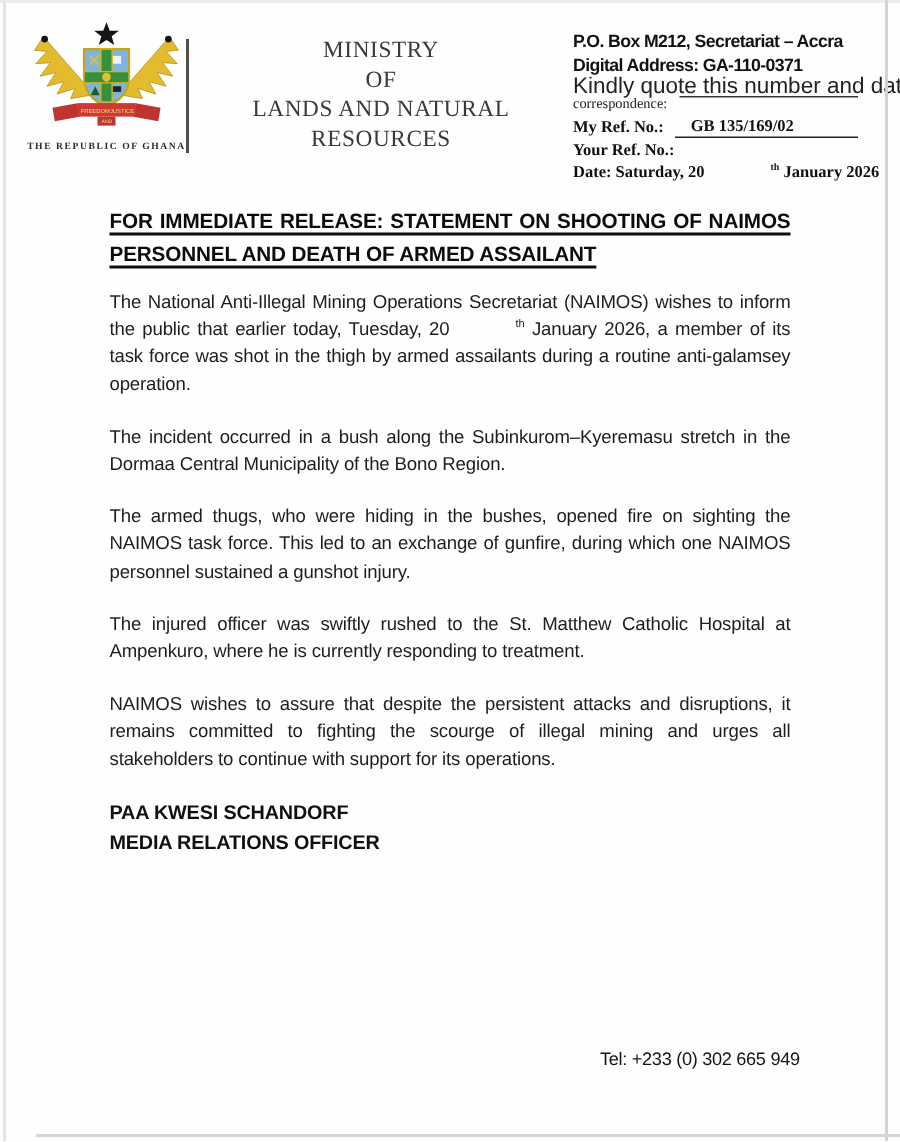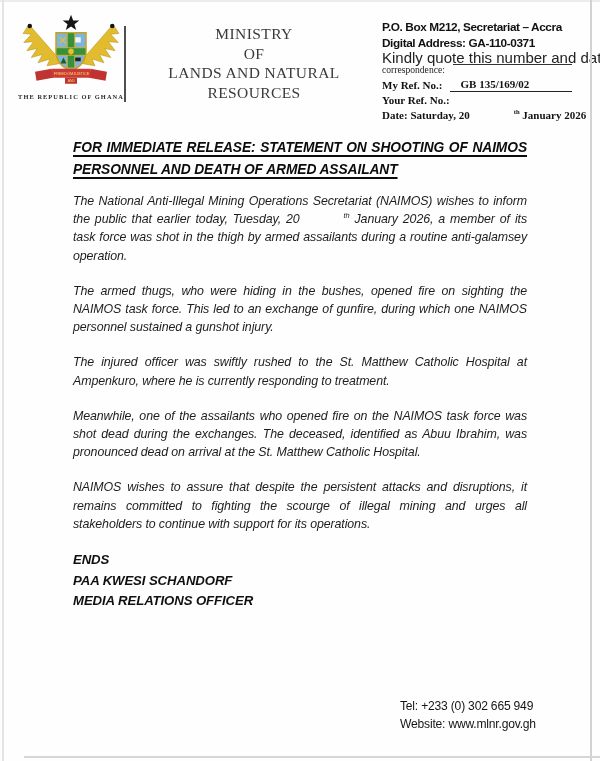--- a/index.html
+++ b/index.html
@@ -32,21 +32,21 @@
   .pobox-line { font-weight:700; font-size:11.8px; line-height:15.5px; letter-spacing:-0.4px; white-space:nowrap; }
   .note { font-family:Liberation Sans, sans-serif; font-size:15px; line-height:12px; margin-top:1px; color:#222; white-space:nowrap; }
   .corr { display:flex; font-family:"Liberation Serif","DejaVu Serif",serif; font-size:9.6px; line-height:12px; color:#222; }
   .corr .rule { flex:1; height:0; border-bottom:1.5px solid #333; margin:0 0 3px 8px; }
   .refrow { display:flex; font-family:"Liberation Serif","DejaVu Serif",serif; font-weight:700; font-size:11px; line-height:13px; margin-top:2px;align-items:flex-end; }
   .refval { flex:1; margin-left:8px; border-bottom:1.5px solid #222; padding-left:10px; white-space:nowrap; }
   .daterow { font-family:"Liberation Serif","DejaVu Serif",serif; font-weight:700; font-size:11px; line-height:13px; margin-top:2px; white-space:nowrap; }
   sup { font-size:0.6em; vertical-align:super; line-height:0;padding-left:44px; }
 
   
-  .main { margin:12px 73px;font-style:italic; }
+  .main { margin:12px 73px; }
   .title {
     margin:15px 0 12px; font-size:13.8px; font-weight:700; color:#0c0c0c;
     line-height:21.5px; letter-spacing:-0.1px; text-align:justify;
     text-decoration:underline; text-decoration-thickness:1.6px; text-underline-offset:3px;
   }
   .para {
     margin:0 0 17px; font-size:12.4px; color:#1d1d1d;
     line-height:18.2px; letter-spacing:-0.1px; text-align:justify;
   }
   .sig { margin-top:0; font-size:13.2px; font-weight:700; color:#101010; line-height:20.5px; letter-spacing:-0.1px; }
@@ -128,29 +128,27 @@
       </div>
     </div>
   </header>
 
   <main class="main">
     <h1 class="title">FOR IMMEDIATE RELEASE: STATEMENT ON SHOOTING OF NAIMOS PERSONNEL AND DEATH OF ARMED ASSAILANT</h1>
 
     <p class="para">
       <span>The National Anti-Illegal Mining Operations Secretariat (NAIMOS) wishes to inform the public that earlier today, Tuesday, 20</span><sup>th</sup><span> January 2026, a member of its task force was shot in the thigh by armed assailants during a routine anti-galamsey operation.</span>
     </p>
+    <p class="para">The incident occurred in a bush along the Subinkurom–Kyeremasu stretch in the Dormaa Central Municipality of the Bono Region.</p>
     <p class="para">The armed thugs, who were hiding in the bushes, opened fire on sighting the NAIMOS task force. This led to an exchange of gunfire, during which one NAIMOS personnel sustained a gunshot injury.</p>
     <p class="para">The injured officer was swiftly rushed to the St. Matthew Catholic Hospital at Ampenkuro, where he is currently responding to treatment.</p>
-    <p class="para">Meanwhile, one of the assailants who opened fire on the NAIMOS task force was shot dead during the exchanges. The deceased, identified as Abuu Ibrahim, was pronounced dead on arrival at the St. Matthew Catholic Hospital.</p>
     <p class="para">NAIMOS wishes to assure that despite the persistent attacks and disruptions, it remains committed to fighting the scourge of illegal mining and urges all stakeholders to continue with support for its operations.</p>
 
     <div class="sig">
-      <div>ENDS</div>
       <div>PAA KWESI SCHANDORF</div>
       <div>MEDIA RELATIONS OFFICER</div>
     </div>
   </main>
 
   <footer class="footer">
     <div>Tel: +233 (0) 302 665 949</div>
-    <div>Website: www.mlnr.gov.gh</div>
   </footer>
 </div>
 
 </body></html>

